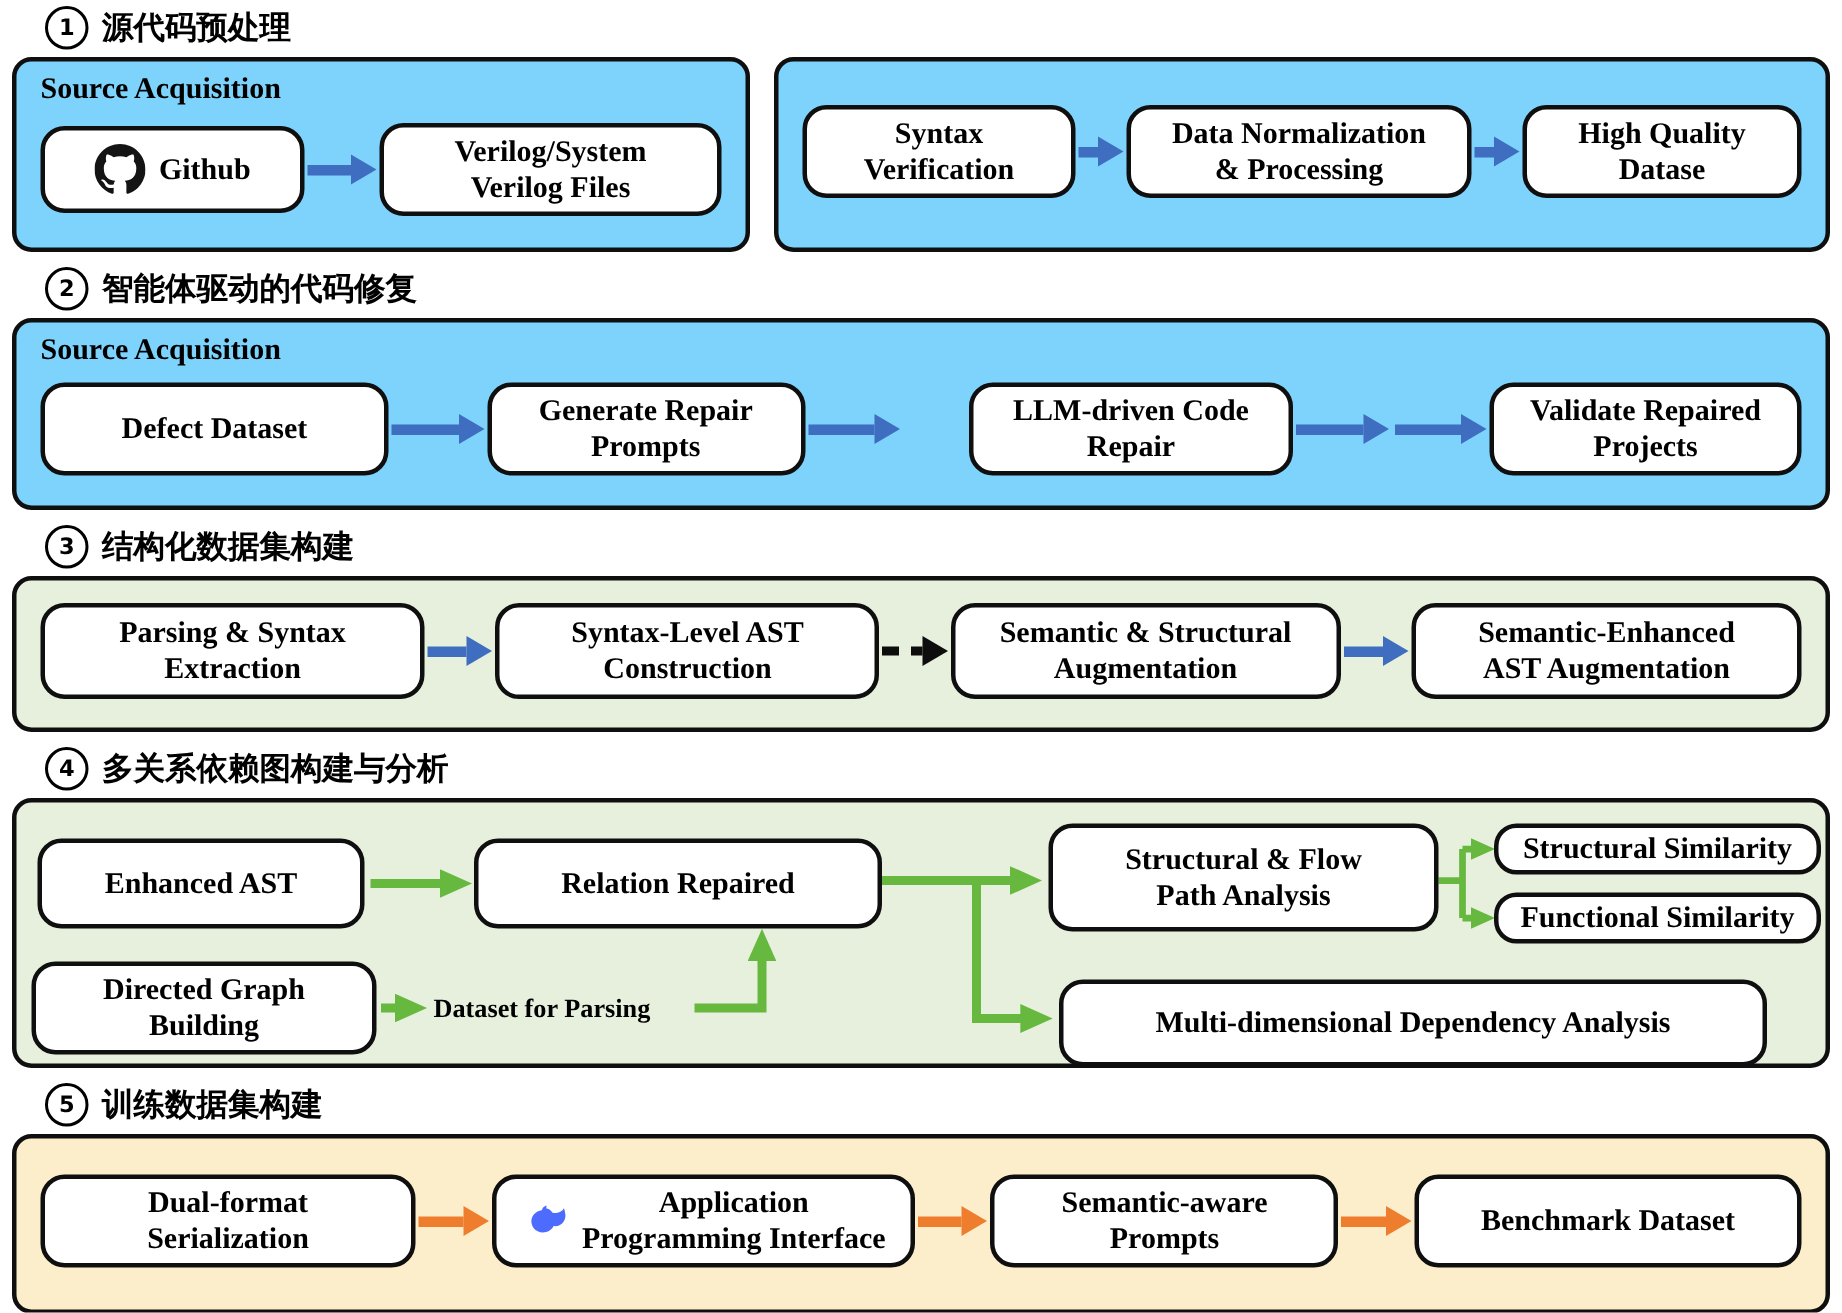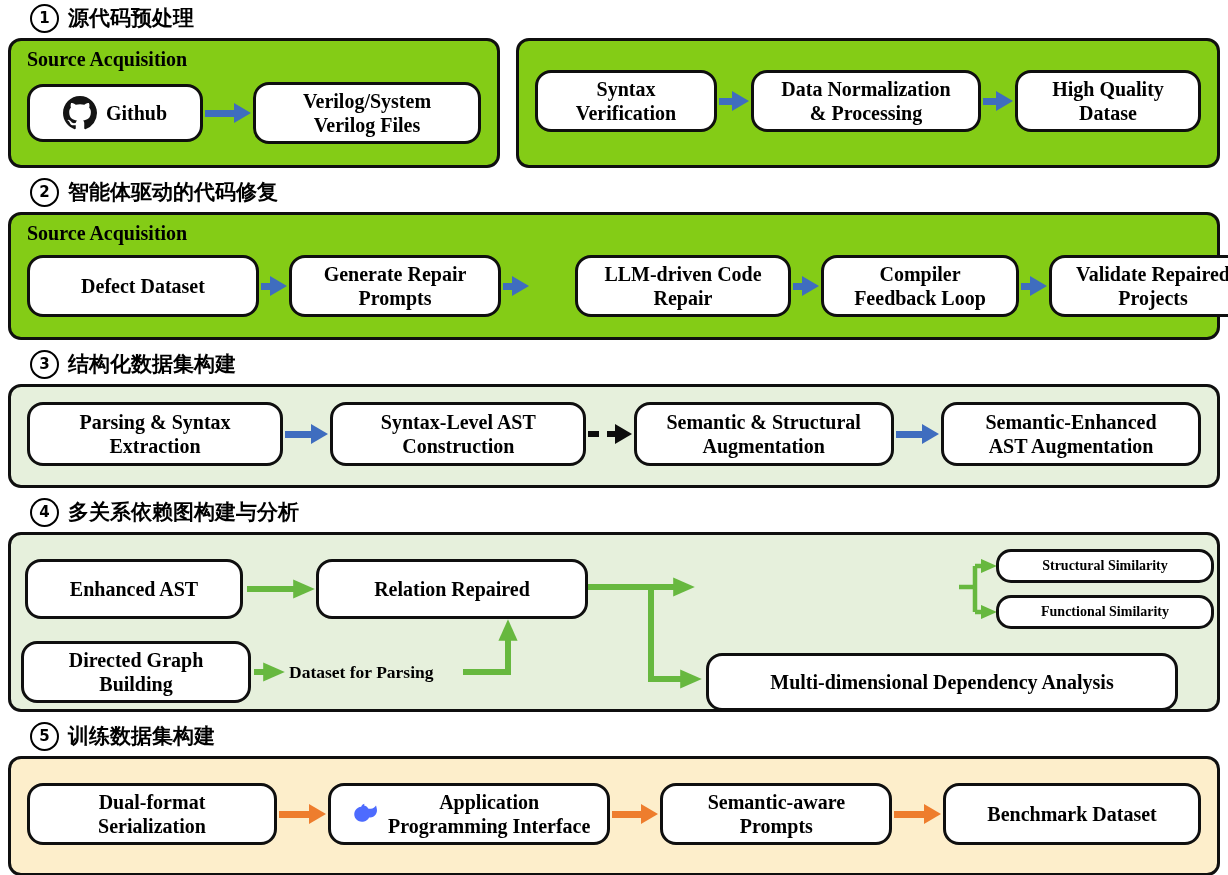--- a/index.html
+++ b/index.html
@@ -9,21 +9,21 @@
   .sec-title{display:flex;align-items:center;gap:9px;margin:10px 0 6px 30px;height:28px;
              font:bold 21px "DejaVu Sans","Liberation Sans",sans-serif;}
   .sec-title.first{margin-top:4px;}
   .numc{width:25px;height:25px;border:2.2px solid #000;border-radius:50%;flex:0 0 auto;
         display:flex;align-items:center;justify-content:center;
         font:bold 15px "DejaVu Sans","Liberation Sans",sans-serif;}
 
   
   .panel{border:3.5px solid #0f0f0f;border-radius:13px;box-sizing:border-box;
          display:flex;flex-direction:column;padding:6px 16px 10px;}
-  .blue-bg{background:#84cc16;}
+  .blue-bg{background:#7dd3fc;}
   .green-bg{background:#e6f0dc;}
   .orange-bg{background:#fdeecb;}
   .panel-label{font:bold 20px "Liberation Serif","DejaVu Serif",serif;line-height:1.2;}
 
   .s1-row{display:flex;gap:16px;margin:0 8px;height:130px;}
   .panelA{width:492px;}
   .panelB{flex:1;}
 
   .row{display:flex;align-items:center;flex:1;}
 
@@ -40,21 +40,21 @@
                border-left:17px solid transparent;flex:0 0 auto;}
   .blue  .shaft{background:#3f6dbf;} .blue  .tip{border-left-color:#3f6dbf;}
   .orange .shaft{background:#ee7d2d;} .orange .tip{border-left-color:#ee7d2d;}
   .dashed .shaft{height:6px;background:repeating-linear-gradient(90deg,#0d0d0d 0 11px,transparent 11px 19px);}
   .dashed .tip{border-left-color:#0d0d0d;}
 
   
   .panel4{height:180px;position:relative;padding:0;margin:0 8px;}
   .p4-abs{position:absolute;box-sizing:border-box;}
   .p4-svg{position:absolute;left:0;top:0;pointer-events:none;}
-  .smallbox{border-width:3px;border-radius:15px;font-size:14px;min-height:0;padding:2px 6px;}
+  .smallbox{border-width:3px;border-radius:15px;font-size:20px;min-height:0;padding:2px 6px;}
   .ds-label{position:absolute;font:bold 17.5px "Liberation Serif","DejaVu Serif",serif;height:22px;
             display:flex;align-items:center;}
 
   .panel3{height:104px;margin:0 8px;justify-content:center;}
   .panel2{height:128px;margin:0 8px;}
   .panel5{height:120px;margin:0 8px;justify-content:flex-start;}
 </style>
 </head>
 <body>
 
@@ -122,22 +122,20 @@
     <div class="harrow blue">
         <div class="shaft"></div>
         <div class="tip"></div>
       </div>
     <div class="wbox" style="width:216px;min-height:62px;margin-left:44px;">LLM-driven Code
 Repair</div>
     <div class="harrow blue">
         <div class="shaft"></div>
         <div class="tip"></div>
       </div>
-    <div class="wbox" style="width:198px;min-height:62px;">Compiler
-Feedback Loop</div>
     <div class="harrow blue">
         <div class="shaft"></div>
         <div class="tip"></div>
       </div>
     <div class="wbox" style="width:208px;min-height:62px;">Validate Repaired
 Projects</div>
   </div>
 </div>
 
 <div class="sec-title">
@@ -188,20 +186,22 @@
     <path d="M948 52 L964 52" stroke="#67b83f" stroke-width="4.5" fill="none"></path>
     <path d="M964 31 L964 77" stroke="#67b83f" stroke-width="4.5" fill="none"></path>
     <path d="M964 31 L971 31" stroke="#67b83f" stroke-width="4.5" fill="none" marker-end="url(#ahg)"></path>
     <path d="M964 77 L971 77" stroke="#67b83f" stroke-width="4.5" fill="none" marker-end="url(#ahg)"></path>
     <path d="M243 137 L254 137" stroke="#67b83f" stroke-width="6" fill="none" marker-end="url(#ahg)"></path>
     <path d="M452 137 L497 137 L497 104" stroke="#67b83f" stroke-width="6" fill="none" marker-end="url(#ahg)"></path>
   </svg>
 
   <div class="wbox p4-abs" style="left:14px;top:24px;width:218px;height:60px;">Enhanced AST</div>
   <div class="wbox p4-abs" style="left:305px;top:24px;width:272px;height:60px;">Relation Repaired</div>
+  <div class="wbox p4-abs" style="left:688px;top:14px;width:260px;height:72px;">Structural &amp; Flow
+Path Analysis</div>
   <div class="wbox p4-abs smallbox" style="left:985px;top:14px;width:218px;height:34px;">Structural Similarity</div>
   <div class="wbox p4-abs smallbox" style="left:985px;top:60px;width:218px;height:34px;">Functional Similarity</div>
   <div class="wbox p4-abs" style="left:695px;top:118px;width:472px;height:52px;">Multi-dimensional Dependency Analysis</div>
   <div class="wbox p4-abs" style="left:10px;top:106px;width:230px;height:62px;">Directed Graph
 Building</div>
   <div class="ds-label" style="left:278px;top:126px;">Dataset for Parsing</div>
 </div>
 
 <div class="sec-title">
   <span class="numc">5</span>

